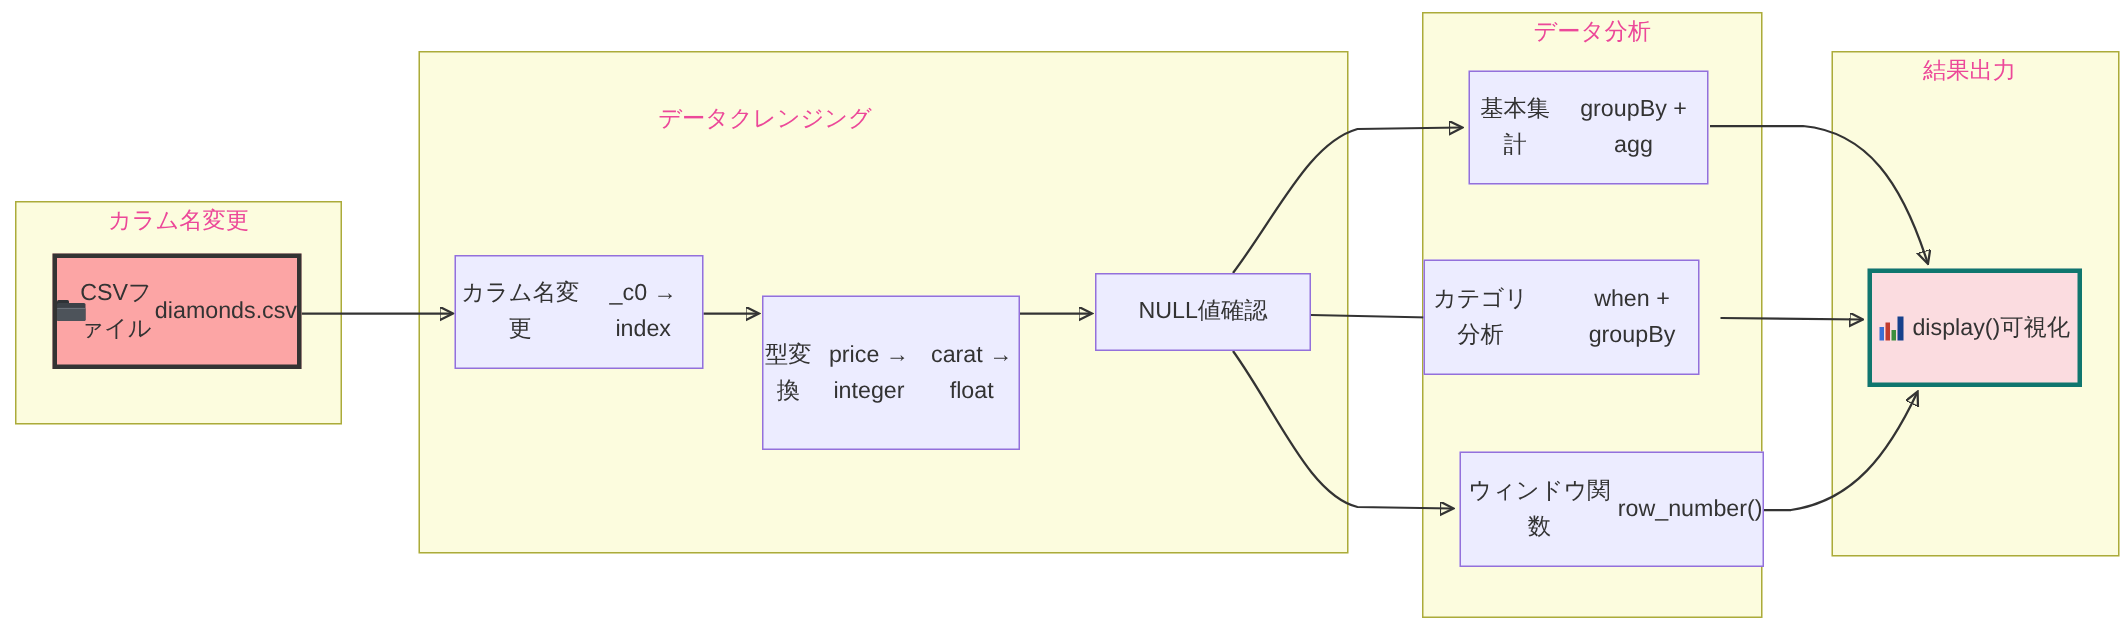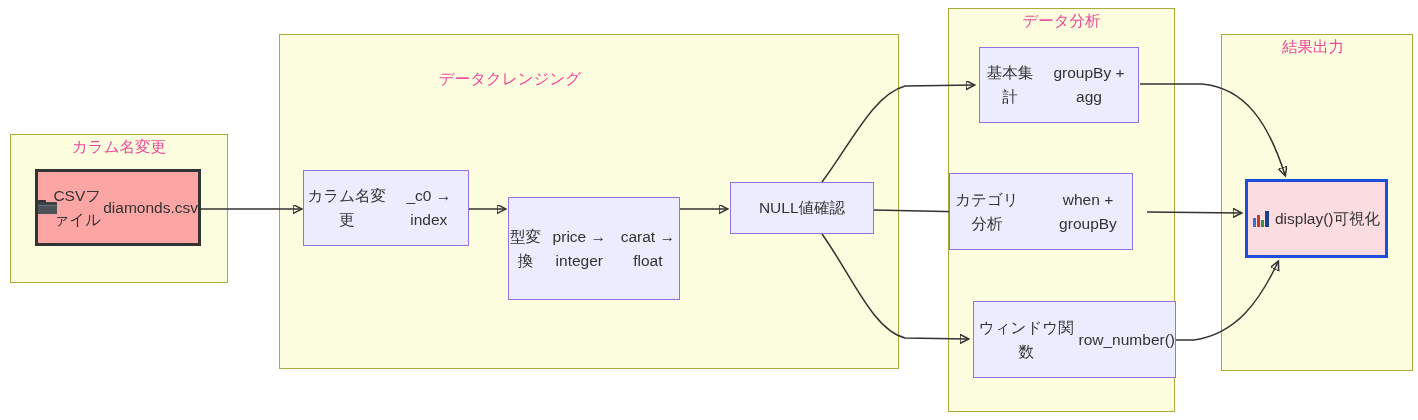--- a/index.html
+++ b/index.html
@@ -9,21 +9,21 @@
   .cluster{position:absolute;background:#fcfcde;border:1px solid #abab3a;box-sizing:border-box;z-index:0;}
   .cluster-title{position:absolute;top:3px;left:0;right:0;text-align:center;font-size:15.5px;color:#ec4899;z-index:1;}
 
   #edge-layer{position:absolute;left:0;top:0;width:1418px;height:420px;z-index:2;pointer-events:none;}
   #edge-layer path{stroke:#333333;stroke-width:1.5;fill:none;}
 
   .node{position:absolute;background:#ececff;border:1.4px solid #9370db;box-sizing:border-box;
         display:flex;flex-direction:row;align-items:center;justify-content:center;
         font-size:15.5px;line-height:24px;text-align:center;z-index:3;}
   .node-csv{background:#fca5a5;border:3px solid #333333;}
-  .node-display{background:#fbdce0;border:3px solid #1d4ed8;}
+  .node-display{background:#fbdce0;border:3px solid #0f766e;}
 
   .icon-row{display:flex;align-items:center;justify-content:center;gap:2px;line-height:24px;}
 
   
   .folder-icon{display:inline-block;width:19px;height:15px;position:relative;margin-right:1px;}
   .folder-icon .tab{position:absolute;left:0;top:0;width:8px;height:4px;background:#2e3236;border-radius:1px 1px 0 0;}
   .folder-icon .body{position:absolute;left:0;top:2px;width:19px;height:12px;background:#3c4147;border-radius:1px;}
   .folder-icon .front{position:absolute;left:0;top:5px;width:19px;height:9px;background:#4d535a;border-radius:1px;border-top:1px solid #6a7078;box-sizing:border-box;}
 
   

